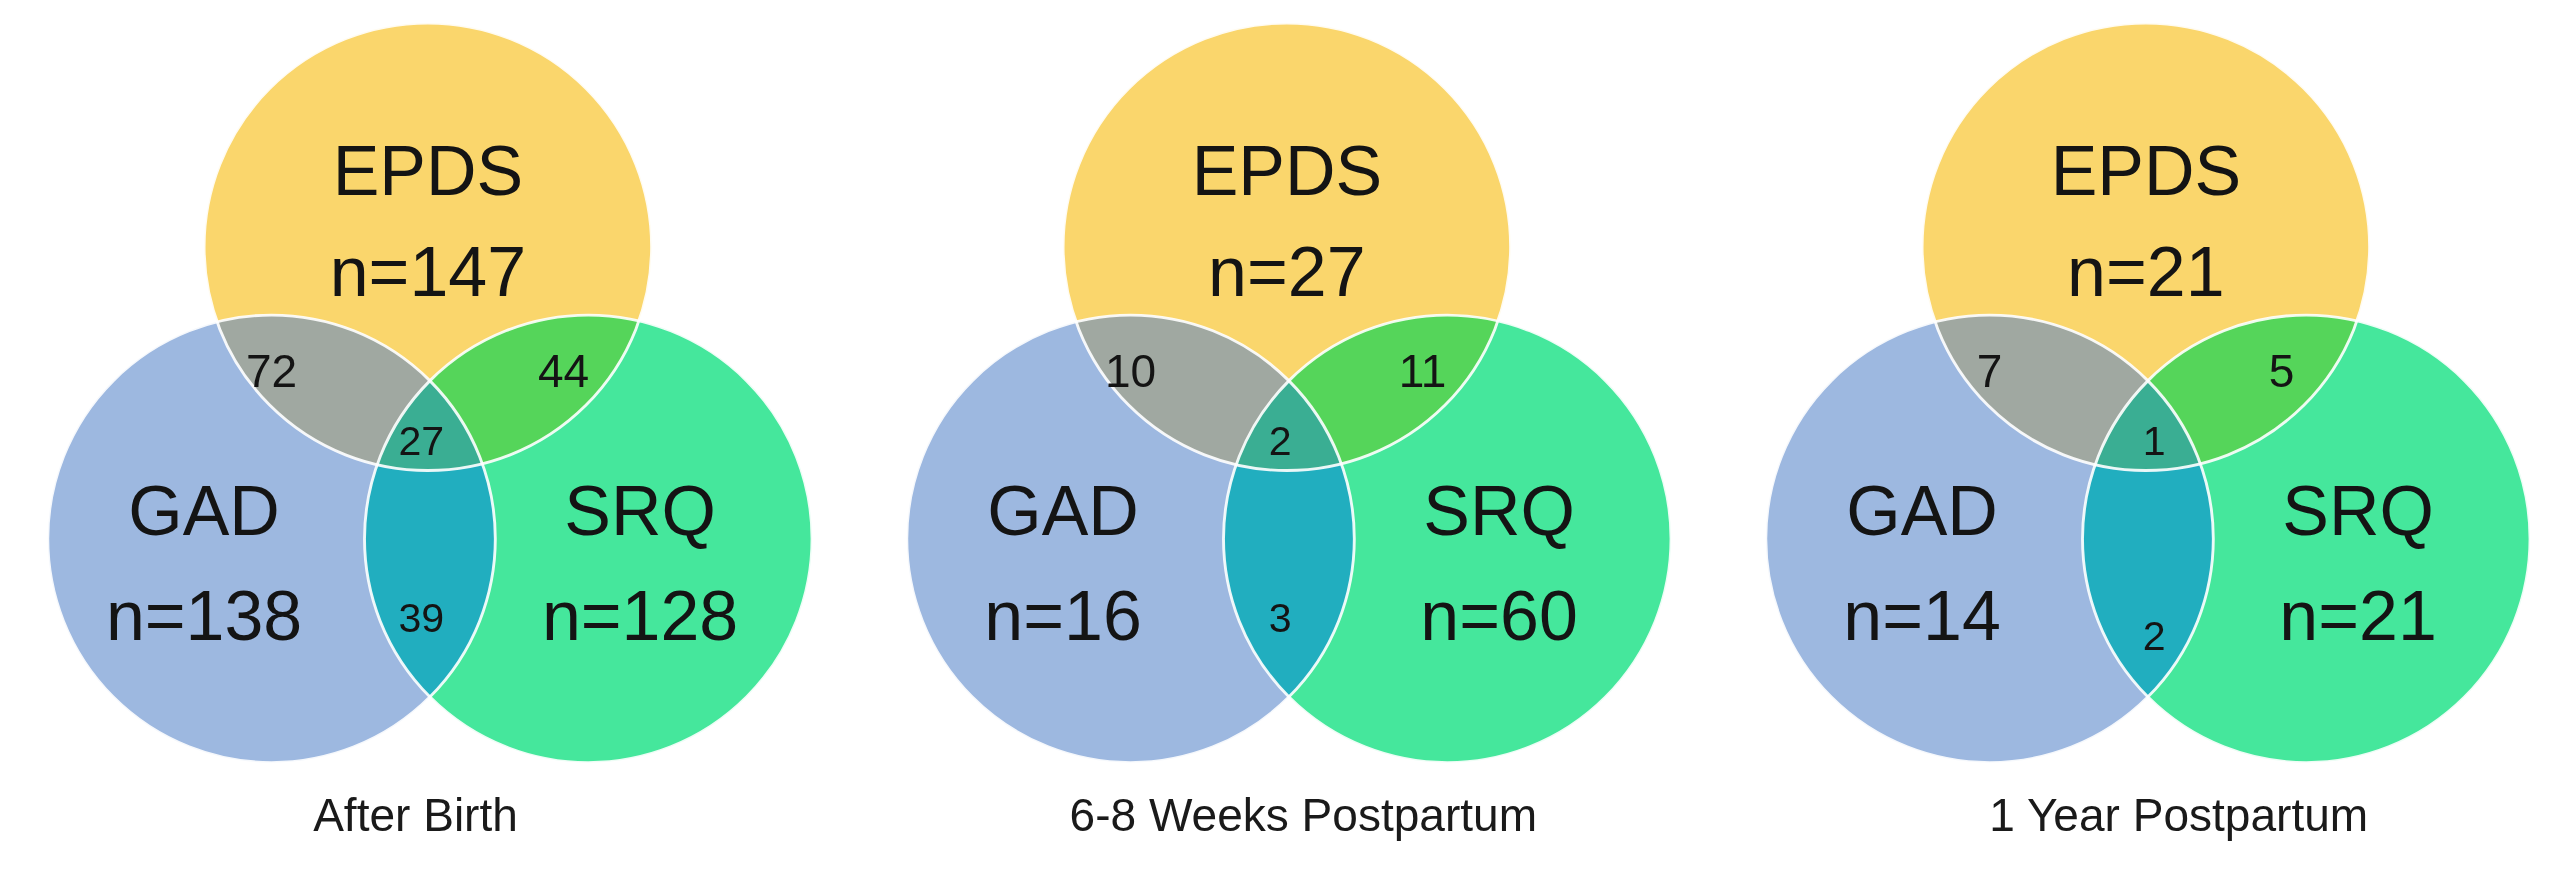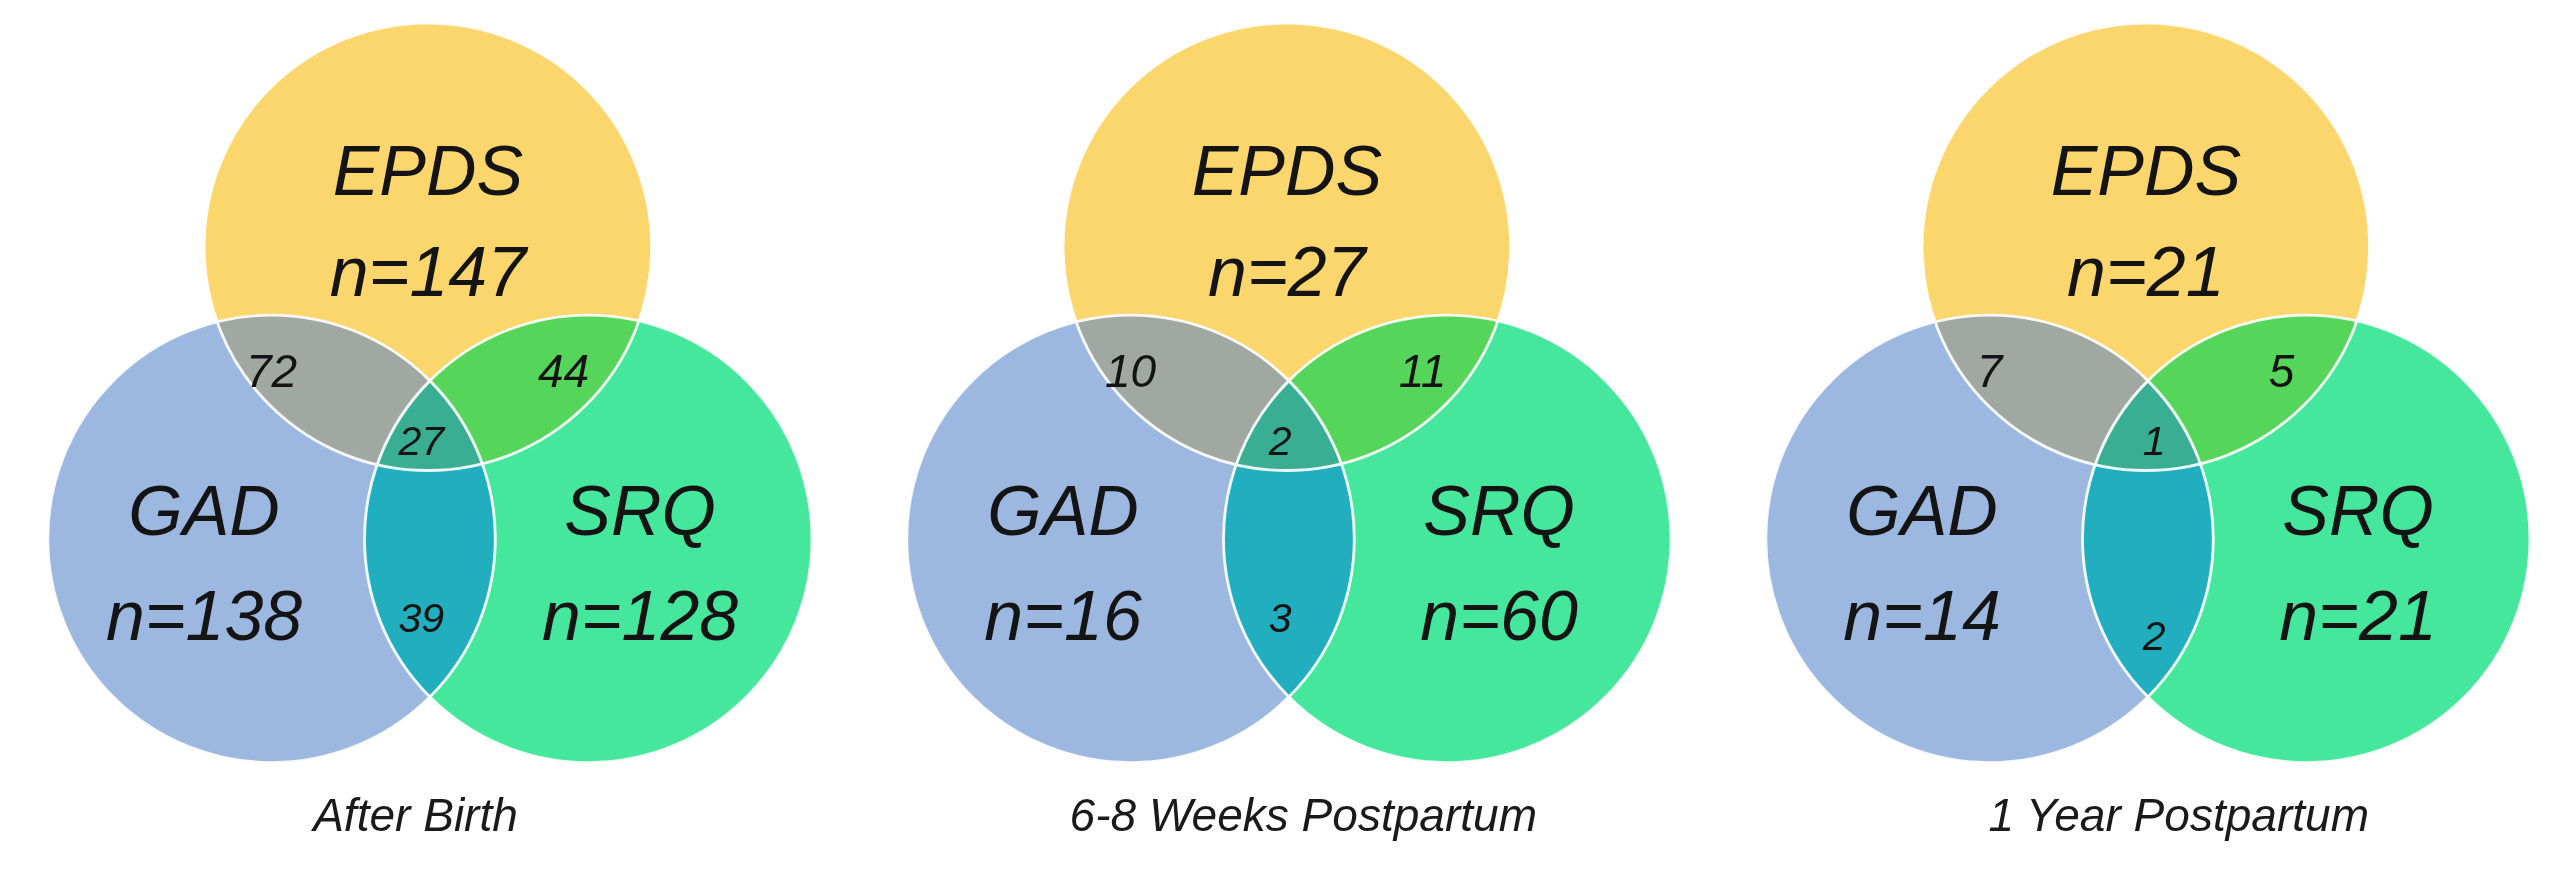--- a/index.html
+++ b/index.html
@@ -8,21 +8,20 @@
     background: #ffffff;
     width: 2576px;
     height: 872px;
     overflow: hidden;
   }
   .figure {
     width: 2576px;
     height: 872px;
     display: flex;
     flex-direction: row;
-    font-style: italic;
   }
   .venn-panel {
     width: 859px;
     height: 872px;
     position: relative;
   }
   svg { display: block; }
   .venn-text {
     font-family: "Liberation Sans", sans-serif;
     fill: #141414;

